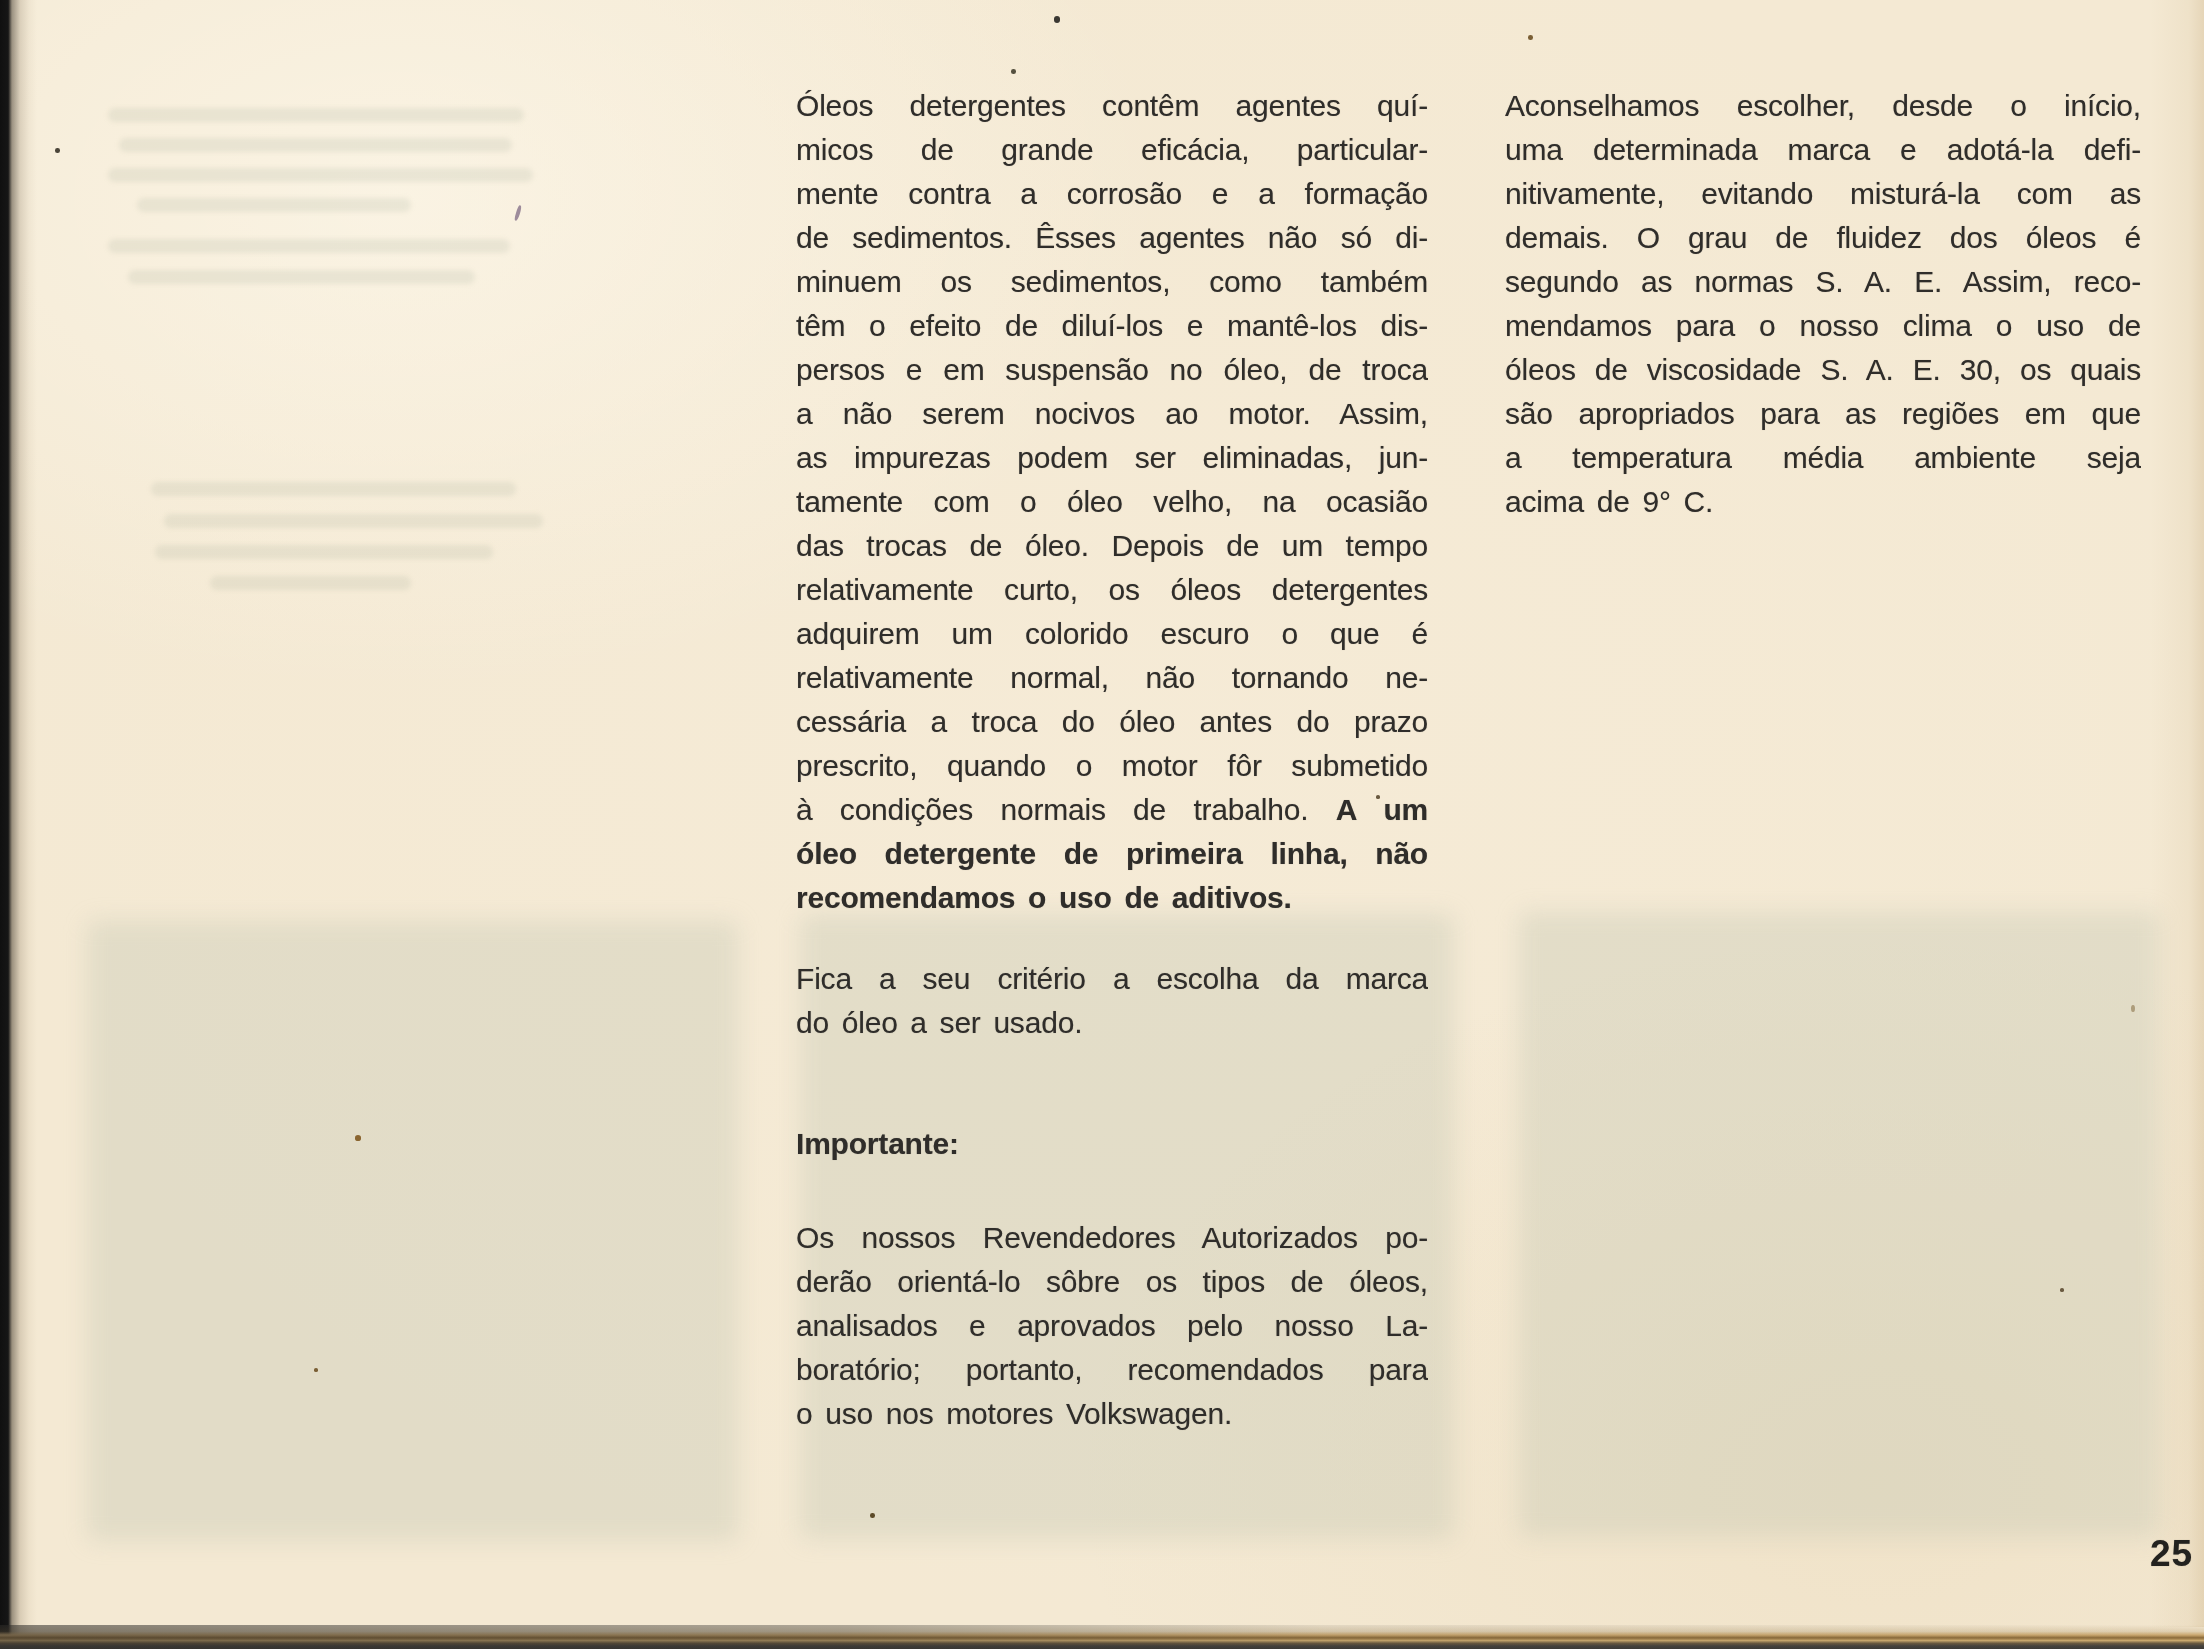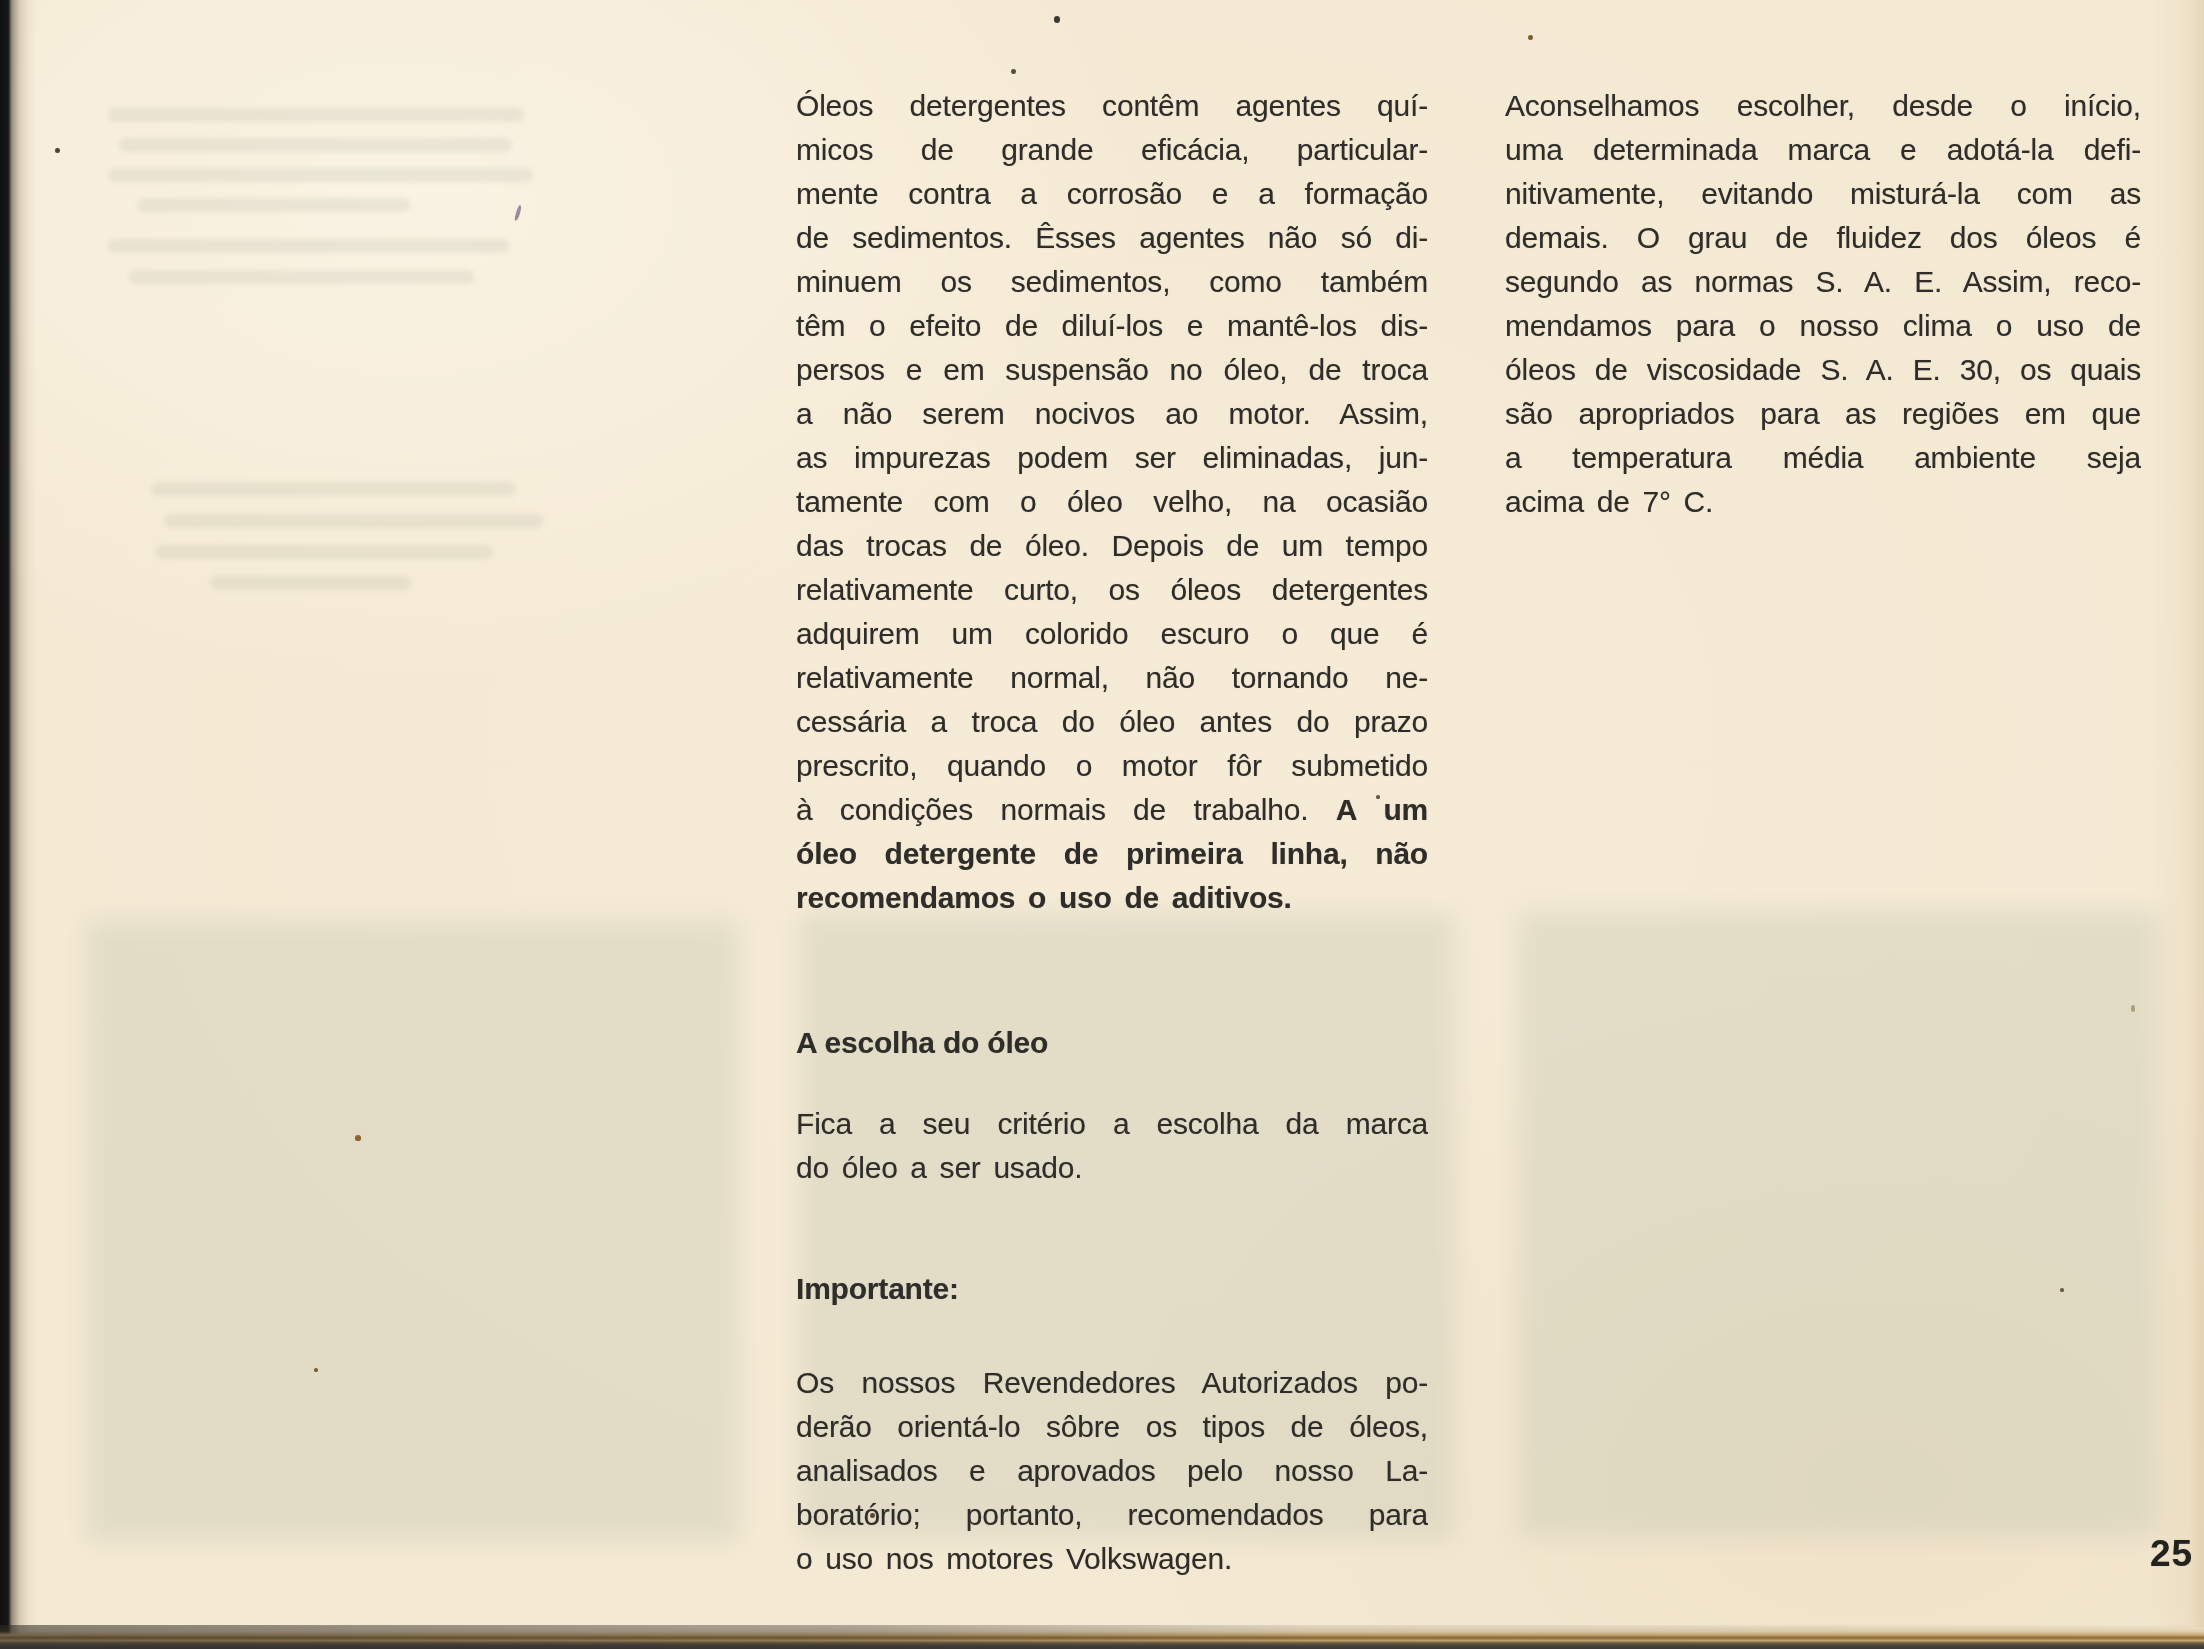--- a/index.html
+++ b/index.html
@@ -110,21 +110,20 @@
     <div class="ln">das trocas de óleo. Depois de um tempo</div>
     <div class="ln">relativamente curto, os óleos detergentes</div>
     <div class="ln">adquirem um colorido escuro o que é</div>
     <div class="ln">relativamente normal, não tornando ne-</div>
     <div class="ln">cessária a troca do óleo antes do prazo</div>
     <div class="ln">prescrito, quando o motor fôr submetido</div>
     <div class="ln"><span>à condições normais de trabalho.</span> <span class="b">A um</span></div>
     <div class="ln b">óleo detergente de primeira linha, não</div>
     <div class="ln b endp">recomendamos o uso de aditivos.</div>
 
-    <div class="h h1">A escolha do óleo</div>
 
     <div class="p2">
       <div class="ln">Fica a seu critério a escolha da marca</div>
       <div class="ln endp">do óleo a ser usado.</div>
     </div>
 
     <div class="h h2">Importante:</div>
 
     <div class="p3">
       <div class="ln">Os nossos Revendedores Autorizados po-</div>
@@ -138,21 +137,21 @@
   <div class="col col-right">
     <div class="ln">Aconselhamos escolher, desde o início,</div>
     <div class="ln">uma determinada marca e adotá-la defi-</div>
     <div class="ln">nitivamente, evitando misturá-la com as</div>
     <div class="ln">demais. O grau de fluidez dos óleos é</div>
     <div class="ln">segundo as normas S. A. E. Assim, reco-</div>
     <div class="ln">mendamos para o nosso clima o uso de</div>
     <div class="ln">óleos de viscosidade S. A. E. 30, os quais</div>
     <div class="ln">são apropriados para as regiões em que</div>
     <div class="ln">a temperatura média ambiente seja</div>
-    <div class="ln endp">acima de 7° C.</div>
+    <div class="ln endp">acima de 9° C.</div>
   </div>
 
   <div class="pagenum">25</div>
 
   <div class="sp" style="left:1054px;top:16.4px;width:6.4px;height:6.4px;background:#3a3832;"></div>
   <div class="sp" style="left:1011px;top:69px;width:4.6px;height:4.6px;background:#55503f;"></div>
   <div class="sp" style="left:1528px;top:35px;width:4.6px;height:4.6px;background:#7a5f35;"></div>
   <div class="sp" style="left:516px;top:205px;width:3.7px;height:16.4px;background:#6b5575;border-radius:40% 60% 50% 50%;transform:rotate(18deg);opacity:.65;"></div>
   <div class="sp" style="left:55px;top:148px;width:4.6px;height:4.6px;background:#4a4438;"></div>
   <div class="sp" style="left:355px;top:1135px;width:6.4px;height:5.5px;background:#8a6530;"></div>

